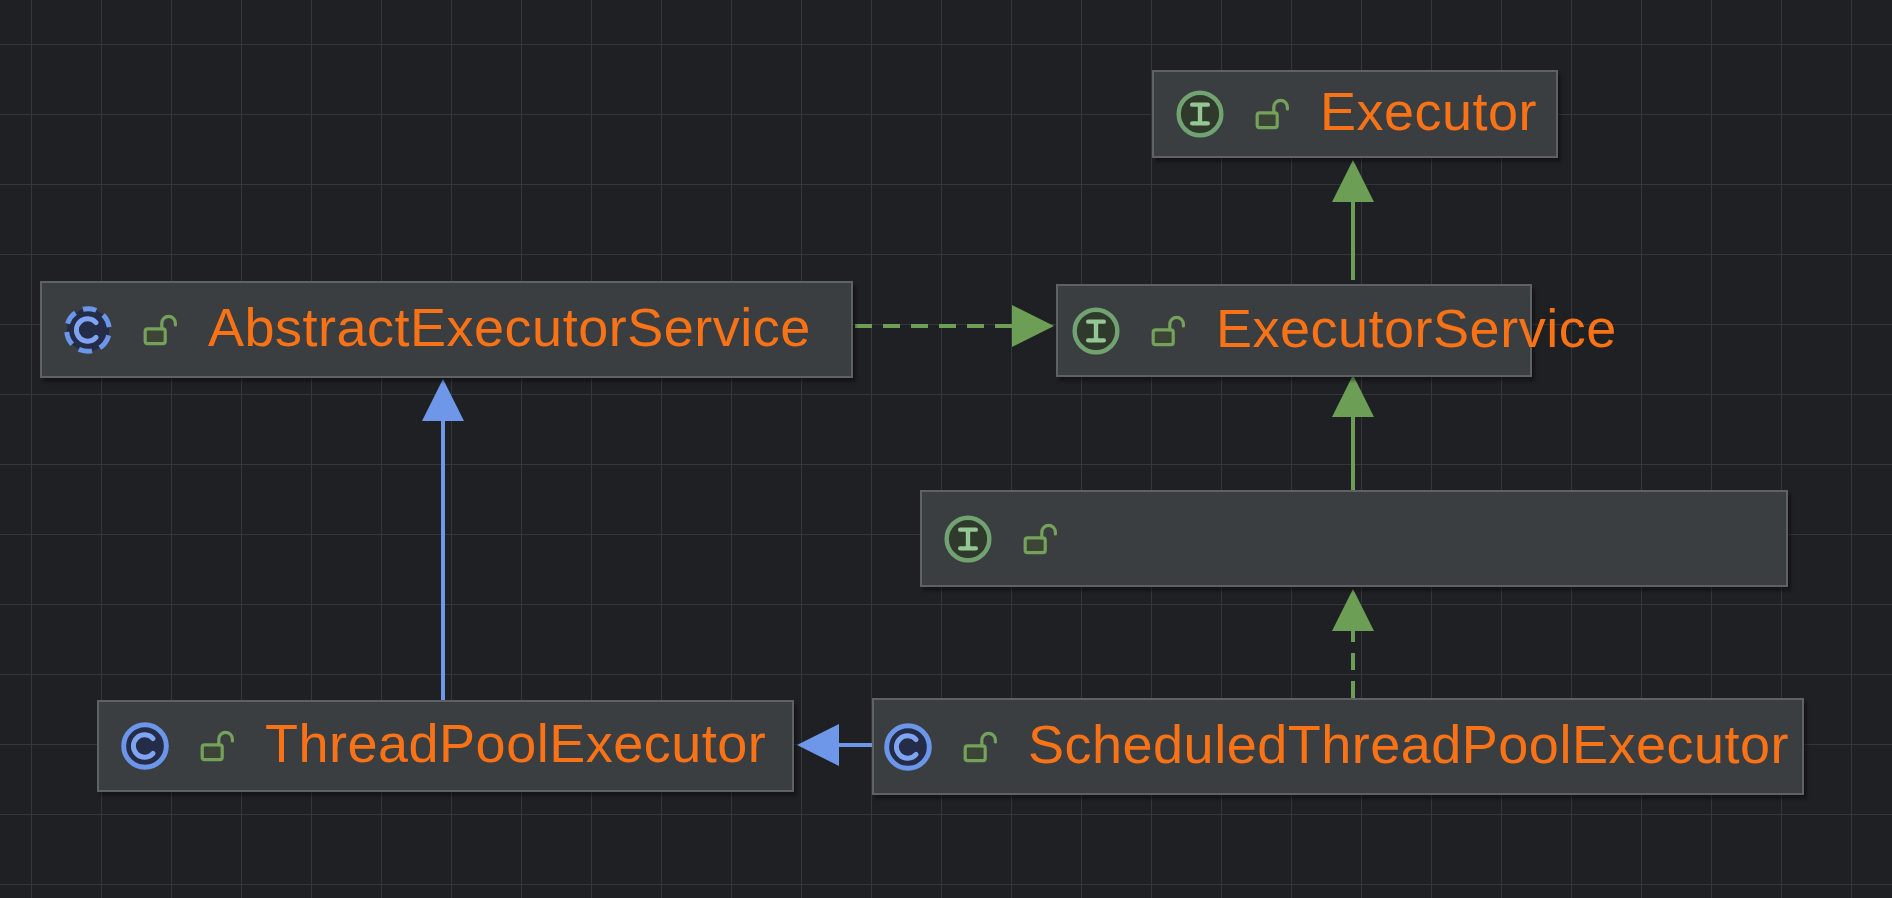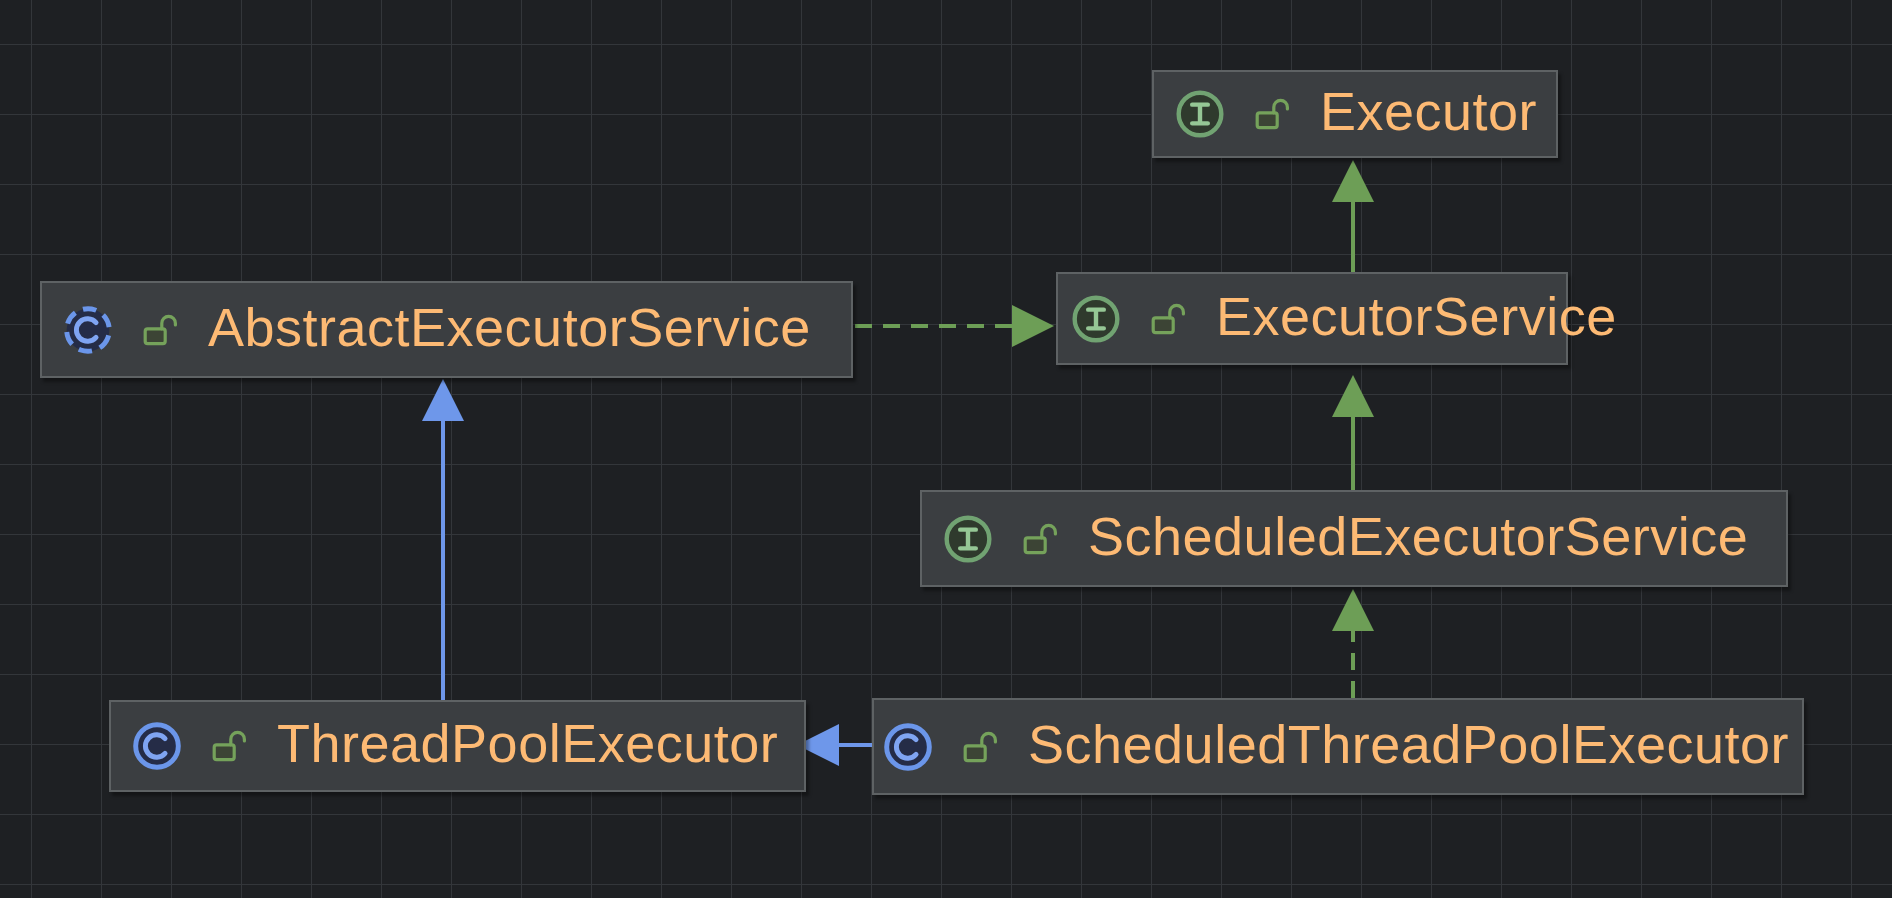--- a/index.html
+++ b/index.html
@@ -23,33 +23,33 @@
     background:#3b3e41;
     border:2px solid #5e6264;
     box-shadow:3px 4px 3px rgba(0,0,0,0.35);
     padding-left:20px;
     cursor:default;
   }
   .node .type-icon{width:52px;height:52px;flex:0 0 auto;display:block;}
   .node .lock-icon{width:40px;height:40px;flex:0 0 auto;display:block;margin-left:26px;}
   .node .node-label{
     margin-left:28px;
-    color:#fdba74;
+    color:#f97316;
     font-size:54px;
     line-height:1;
     white-space:nowrap;
     letter-spacing:0.5px;
     padding-bottom:6px;
   }
   .edges{position:absolute;left:0;top:0;width:1892px;height:898px;pointer-events:none;}
   #node-executor                      {left:1152px;top:70px; width:406px;height:88px;}
   #node-abstract-executor-service    {left:40px;  top:281px;width:813px;height:97px;align-items:center;}
-  #node-executor-service             {left:1056px;top:272px;width:512px;height:93px;padding-left:12px;}
+  #node-executor-service             {left:1056px;top:284px;width:476px;height:93px;padding-left:12px;}
   #node-scheduled-executor-service   {left:920px; top:490px;width:868px;height:97px;}
-  #node-thread-pool-executor         {left:97px;  top:700px;width:697px;height:92px;margin-left:12px;}
+  #node-thread-pool-executor         {left:97px;  top:700px;width:697px;height:92px;}
   #node-scheduled-thread-pool-executor{left:872px;top:698px;width:932px;height:97px;padding-left:8px;}
   .watermark{
     position:absolute;
     right:10px;top:844px;
     color:#c9cbcc;
     font-size:34px;
     letter-spacing:1px;
     text-shadow:1px 2px 2px rgba(0,0,0,0.6);
     white-space:nowrap;
   }
@@ -130,21 +130,20 @@
 
   <div class="node" id="node-scheduled-executor-service">
     <svg class="type-icon" viewBox="0 0 20 20">
       <circle cx="10" cy="10" r="8.2" fill="#2f3a2d" stroke="#71a372" stroke-width="1.7"></circle>
       <path d="M7 6.4h6 M10 6.4v7.2 M7 13.6h6" stroke="#95c795" stroke-width="1.7" stroke-linecap="round" fill="none"></path>
     </svg>
     <svg class="lock-icon" viewBox="0 0 20 20">
       <rect x="2.6" y="9.4" width="10" height="7.4" rx="1.2" fill="#3c4435" stroke="#75a25b" stroke-width="1.6"></rect>
       <path d="M10.9 9.4 V6.6 a3.4 3.4 0 0 1 6.8 0 V7.5" fill="none" stroke="#75a25b" stroke-width="1.6" stroke-linecap="round"></path>
     </svg>
-    <span class="node-label">ScheduledExecutorService</span>
   </div>
 
   <div class="node" id="node-thread-pool-executor">
     <svg class="type-icon" viewBox="0 0 20 20">
       <circle cx="10" cy="10" r="8.2" fill="#252c47" stroke="#6b96ea" stroke-width="1.9"></circle>
       <path d="M13.1 7.2 a4.3 4.3 0 1 0 0 5.6" stroke="#7fa4f2" stroke-width="1.9" fill="none" stroke-linecap="round"></path>
     </svg>
     <svg class="lock-icon" viewBox="0 0 20 20">
       <rect x="2.6" y="9.4" width="10" height="7.4" rx="1.2" fill="#3c4435" stroke="#75a25b" stroke-width="1.6"></rect>
       <path d="M10.9 9.4 V6.6 a3.4 3.4 0 0 1 6.8 0 V7.5" fill="none" stroke="#75a25b" stroke-width="1.6" stroke-linecap="round"></path>

